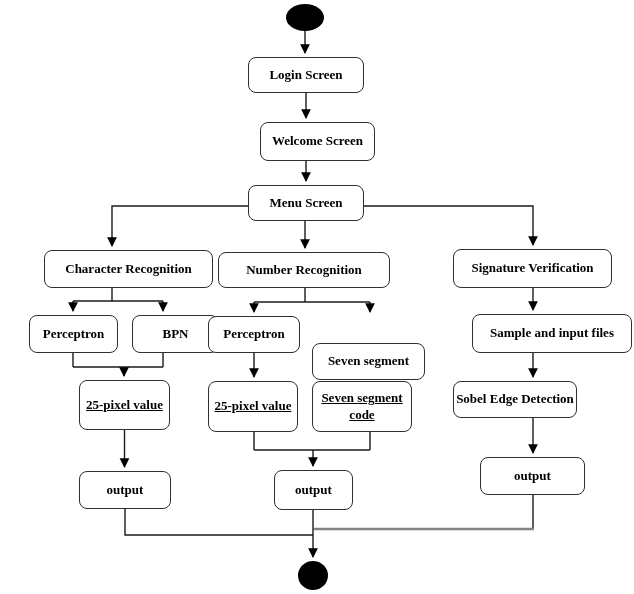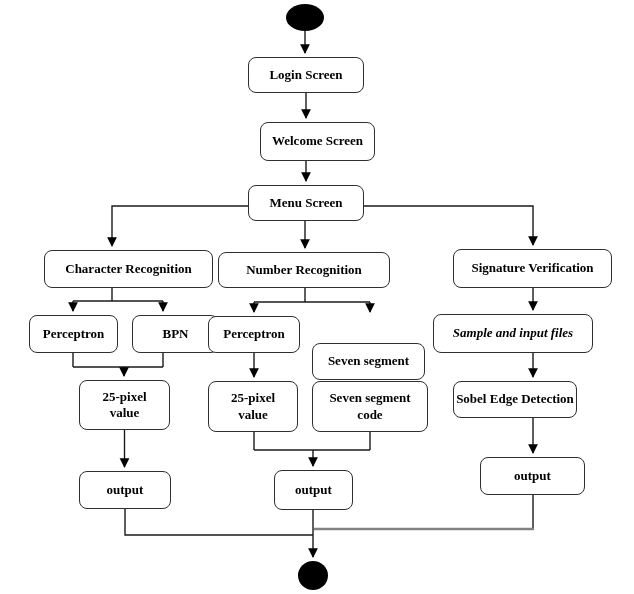--- a/index.html
+++ b/index.html
@@ -27,21 +27,21 @@
     text-align: center;
     background: #ffffff;
     border: 1.3px solid #2f2f2f;
     border-radius: 8px;
     font-weight: bold;
     font-size: 13px;
     line-height: 1.25;
     color: #000000;
     padding: 9px 2px;
   }
-  .node.narrow { padding: 1px 12px; }
+  .node.narrow { padding: 1px 0; text-decoration: underline; }
   .terminal {
     position: absolute;
     z-index: 2;
     background: #000000;
     border-radius: 50%;
   }
 </style>
 </head>
 <body>
 
@@ -123,31 +123,31 @@
   </div>
   <div class="node" style="left:132px; top:315px; width:87px; height:38px;">
     <span>BPN</span>
   </div>
   <div class="node" style="left:208px; top:316px; width:92px; height:37px;">
     <span>Perceptron</span>
   </div>
   <div class="node" style="left:312px; top:316px; width:113px; height:37px;margin-top:27px;">
     <span>Seven segment</span>
   </div>
-  <div class="node" style="left:433px; top:314px; width:160px; height:39px;font-style:italic;">
+  <div class="node" style="left:472px; top:314px; width:160px; height:39px;">
     <span>Sample and input files</span>
   </div>
 
   <div class="node narrow" style="left:79px; top:380px; width:91px; height:50px;">
     <span>25-pixel value</span>
   </div>
   <div class="node narrow" style="left:208px; top:381px; width:90px; height:51px;">
     <span>25-pixel value</span>
   </div>
-  <div class="node narrow" style="left:312px; top:381px; width:116px; height:51px;justify-content:flex-end;">
+  <div class="node narrow" style="left:312px; top:381px; width:100px; height:51px;justify-content:flex-end;">
     <span>Seven segment code</span>
   </div>
   <div class="node" style="left:453px; top:381px; width:124px; height:37px;">
     <span>Sobel Edge Detection</span>
   </div>
 
   <div class="node" style="left:79px; top:471px; width:92px; height:38px;">
     <span>output</span>
   </div>
   <div class="node" style="left:274px; top:470px; width:79px; height:40px;">

